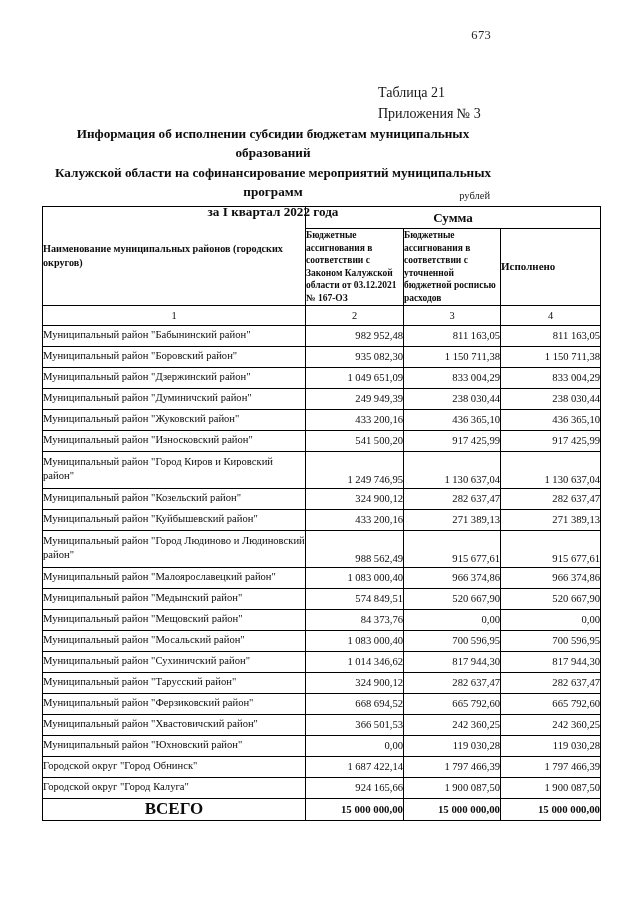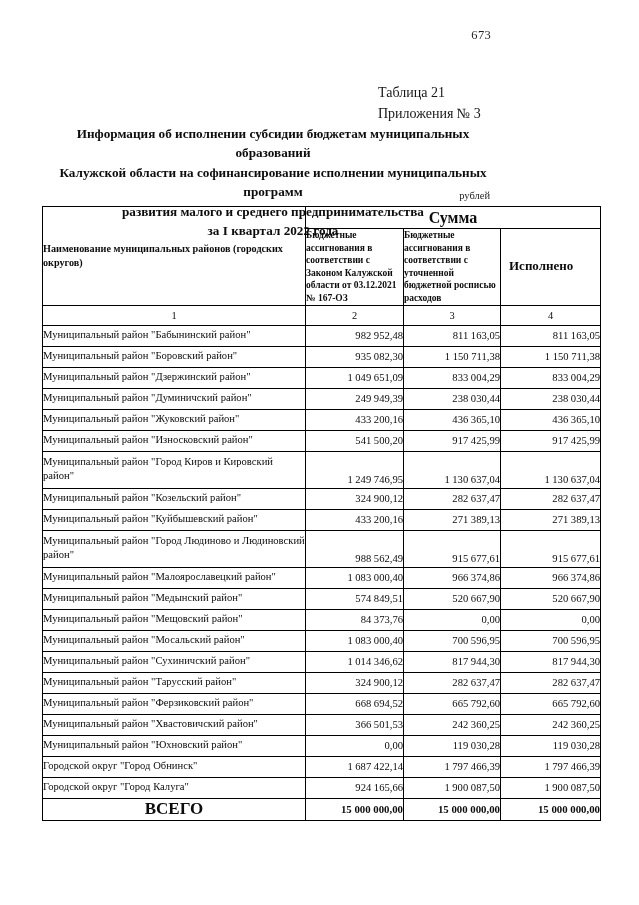--- a/index.html
+++ b/index.html
@@ -90,39 +90,39 @@
   }
 
   col.c-name  { width: 263px; }
   col.c-v1    { width: 98px; }
   col.c-v2    { width: 97px; }
   col.c-v3    { width: 100px; }
 
   .th-sum {
     text-align: center;
     font-weight: bold;
-    font-size: 16px;
+    font-size: 13px;
     height: 21px;
     padding: 2px 0;
   }
   .th-name {
     text-align: left;
     font-weight: bold;
     font-size: 10.2px;
     line-height: 13.6px;
     padding: 4px 10px;
   }
   .th-col {
     text-align: left;
     font-weight: bold;
     font-size: 9.5px;
     line-height: 12.6px;
     padding: 5px 4px;
   }
-  .th-col.plain { font-size: 13px; padding-left: 8px; }
+  .th-col.plain { font-size: 11px; }
 
   .numrow td {
     text-align: center;
     font-size: 10.4px;
     height: 19px;
     padding: 2px 0;
   }
 
   td.cell-name {
     text-align: left;
@@ -157,22 +157,21 @@
 
   <div class="page-number">673</div>
 
   <div class="caption-block">
     <div>Таблица 21</div>
     <div>Приложения № 3</div>
   </div>
 
   <div class="doc-title">
     <div>Информация об исполнении субсидии бюджетам муниципальных образований</div>
-    <div>Калужской области на софинансирование исполнении муниципальных программ</div>
-    <div>развития малого и среднего предпринимательства</div>
+    <div>Калужской области на софинансирование мероприятий муниципальных программ</div>
     <div>за I квартал 2022 года</div>
   </div>
 
   <div class="units">рублей</div>
 
   <div class="tbl-wrap">
     <table class="report">
       <colgroup>
         <col class="c-name">
           <col class="c-v1">

